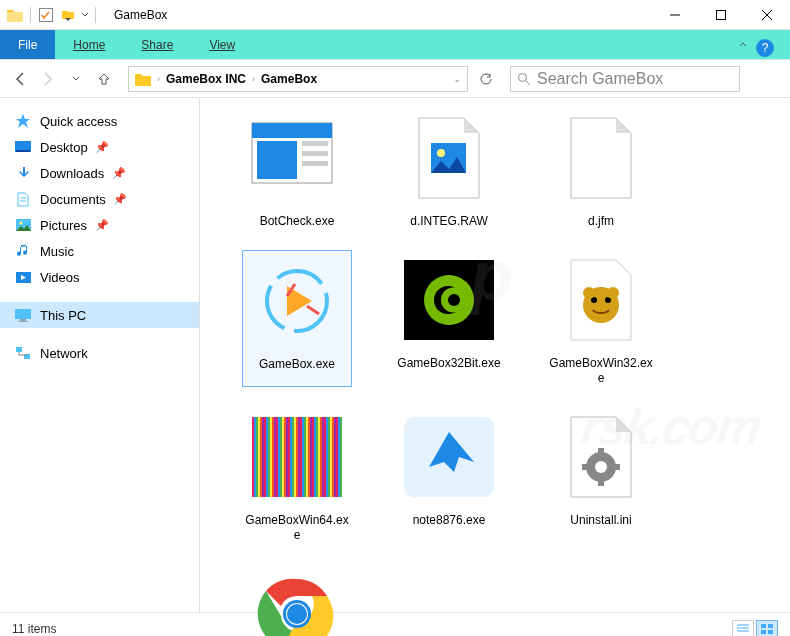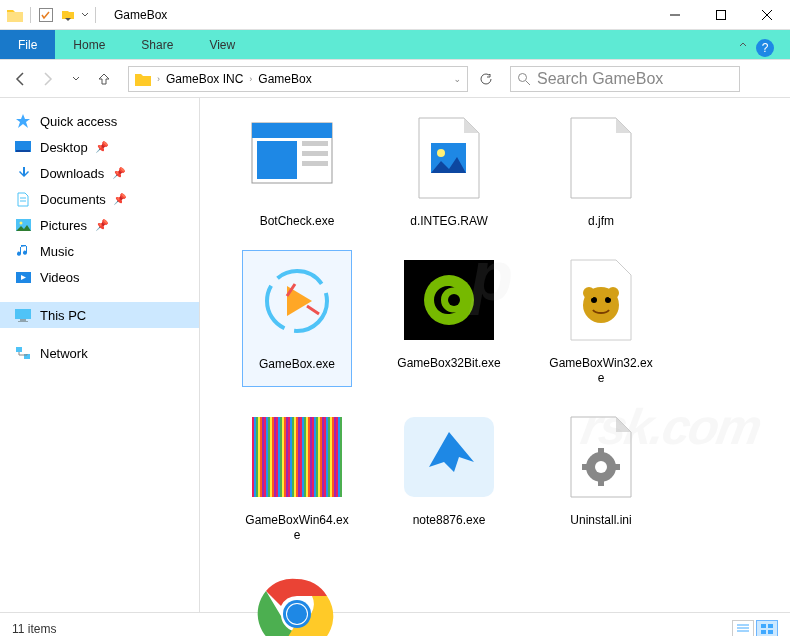--- a/index.html
+++ b/index.html
@@ -8,28 +8,28 @@
     .titlebar { height: 30px; background: #fff; display: flex; align-items: center; border-bottom: 1px solid #e0e0e0; }
     .titlebar-icons { display: flex; align-items: center; gap: 4px; padding: 0 6px; }
     .title-icon { width: 18px; height: 18px; display: flex; align-items: center; justify-content: center; }
     .title-divider { width: 1px; height: 16px; background: #ccc; margin: 0 2px; }
     .title-text { font-size: 12px; margin-left: 10px; color: #000; }
     .window-controls { margin-left: auto; display: flex; }
     .win-ctrl { width: 46px; height: 30px; display: flex; align-items: center; justify-content: center; cursor: default; }
     
     .ribbon { height: 30px; background: #5eead4; display: flex; align-items: stretch; border-bottom: 1px solid #e0e0e0; }
     .file-tab { background: #1979ca; color: #fff; font-size: 12px; padding: 0 18px; display: flex; align-items: center; }
-    .ribbon-tab { padding: 0 18px; font-size: 12px; color: #333; display: flex; align-items: center; }
+    .ribbon-tab { padding: 0 18px; font-size: 12px; color: #333; display: flex; align-items: center; text-decoration: underline; }
     .help-icon { margin-left: auto; width: 18px; height: 18px; border-radius: 50%; background: #1e88e5; color: #fff; font-size: 12px; display: flex; align-items: center; justify-content: center; margin-right: 10px; margin-top: 6px; }
     
     .navbar { height: 38px; background: #fff; display: flex; align-items: center; padding: 0 8px; gap: 4px; border-bottom: 1px solid #e0e0e0; }
     .nav-btn { width: 24px; height: 24px; display: flex; align-items: center; justify-content: center; color: #555; }
     .nav-btn.disabled { color: #ccc; }
     .address-bar { flex: 1; height: 26px; border: 1px solid #ccc; display: flex; align-items: center; padding: 0 6px; gap: 6px; font-size: 12px; max-width: 340px; margin-left: 8px; }
-    .crumb { color: #000; }
+    .crumb { color: #000; font-weight: bold; }
     .crumb-sep { color: #888; font-size: 9px; }
     .refresh-btn { width: 28px; height: 26px; display: flex; align-items: center; justify-content: center; }
     .search-box { height: 26px; border: 1px solid #ccc; display: flex; align-items: center; padding: 0 6px; gap: 6px; font-size: 16px; color: #888; flex: 1; max-width: 230px; margin-left: 6px; }
     
     .main { display: flex; height: 514px; }
     
     .sidebar { width: 200px; border-right: 1px solid #e0e0e0; padding-top: 10px; overflow-y: auto; }
     .nav-item { display: flex; align-items: center; padding: 4px 14px; gap: 8px; font-size: 13px; color: #000; }
     .nav-item.indent { padding-right: 16px; }
     .nav-item.selected { background: #cce8ff; }

